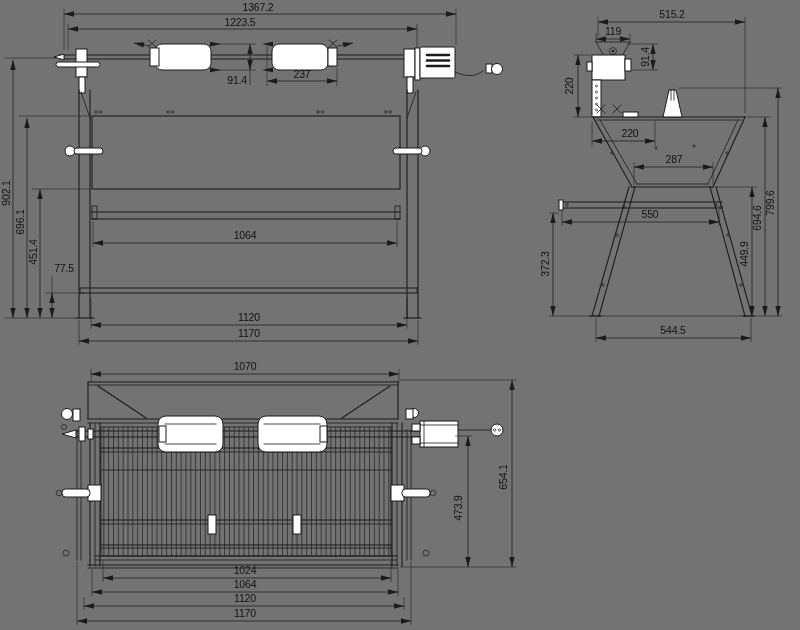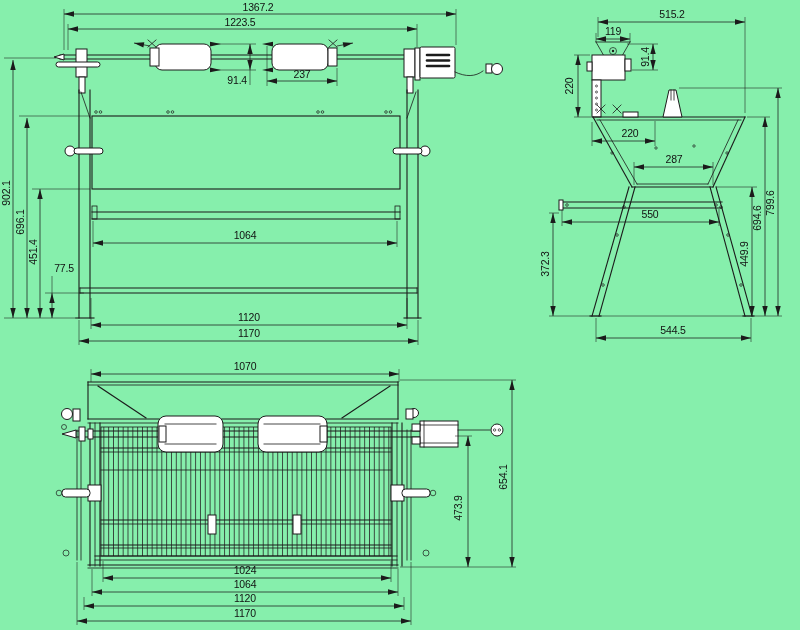--- a/index.html
+++ b/index.html
@@ -1,16 +1,16 @@
 <!DOCTYPE html>
 <html><head>
 <meta charset="utf-8">
 <style>
   html,body{margin:0;padding:0;background:#fff}
-  .sheet{width:800px;height:630px;background:#86efac;position:relative;overflow:hidden}
+  .sheet{width:800px;height:630px;background:#737373;position:relative;overflow:hidden}
   svg{display:block}
   .o  {stroke:#1b1b1b;stroke-width:1.1;fill:none;stroke-linecap:square}
   .o2 {stroke:#1b1b1b;stroke-width:.8;fill:none;stroke-linecap:square}
   .of {stroke:#1b1b1b;stroke-width:1;fill:#fff}
   .d  {stroke:#1b1b1b;stroke-width:.75;fill:none}
   .e  {stroke:#1b1b1b;stroke-width:.55;fill:none}
   .f  {fill:#1b1b1b;stroke:none}
   .vent{stroke:#1b1b1b;stroke-width:2.6;fill:none;stroke-linecap:round}
   .hole{stroke:#1b1b1b;stroke-width:.7;fill:none}
   text.t{font-family:"Liberation Sans","DejaVu Sans",sans-serif;font-size:10.5px;fill:#111;letter-spacing:-.2px}

